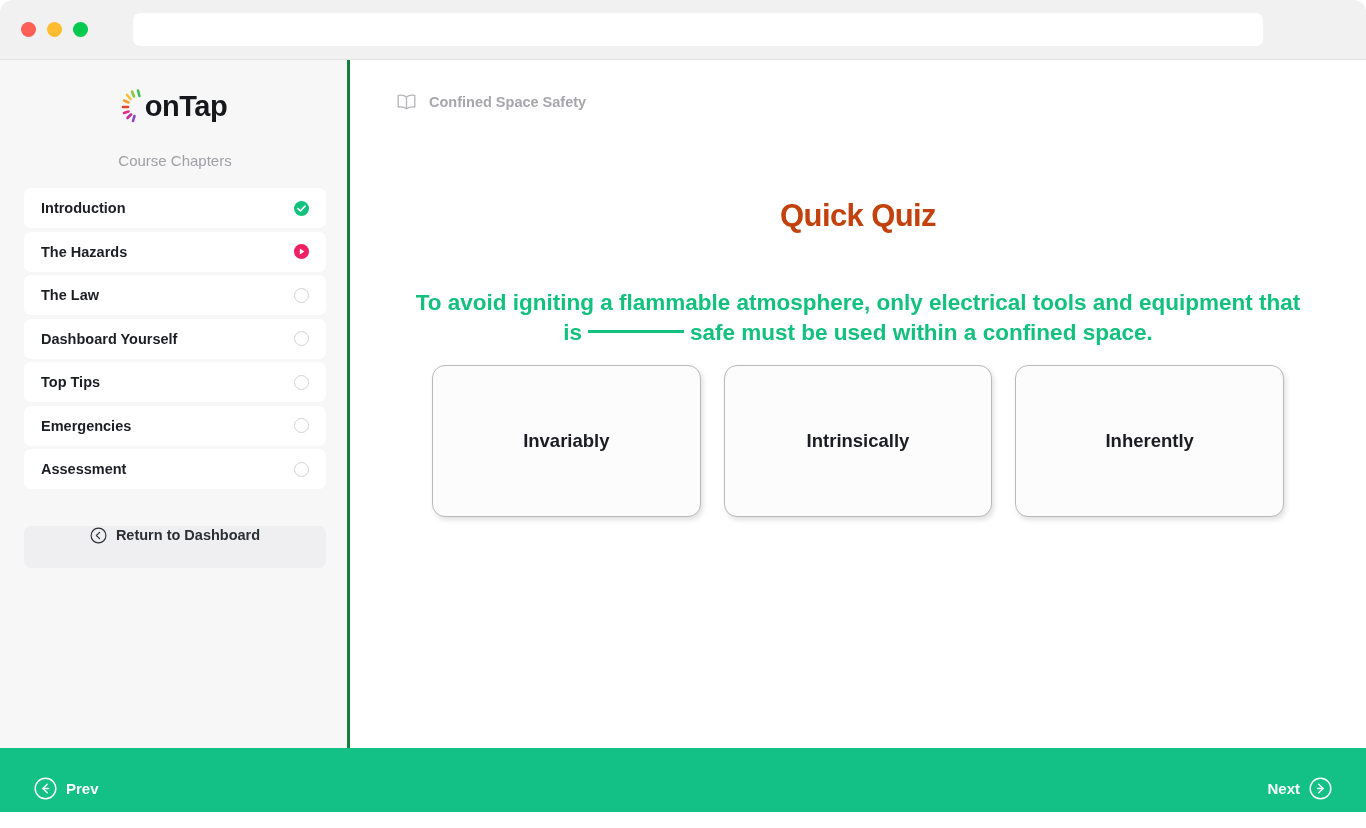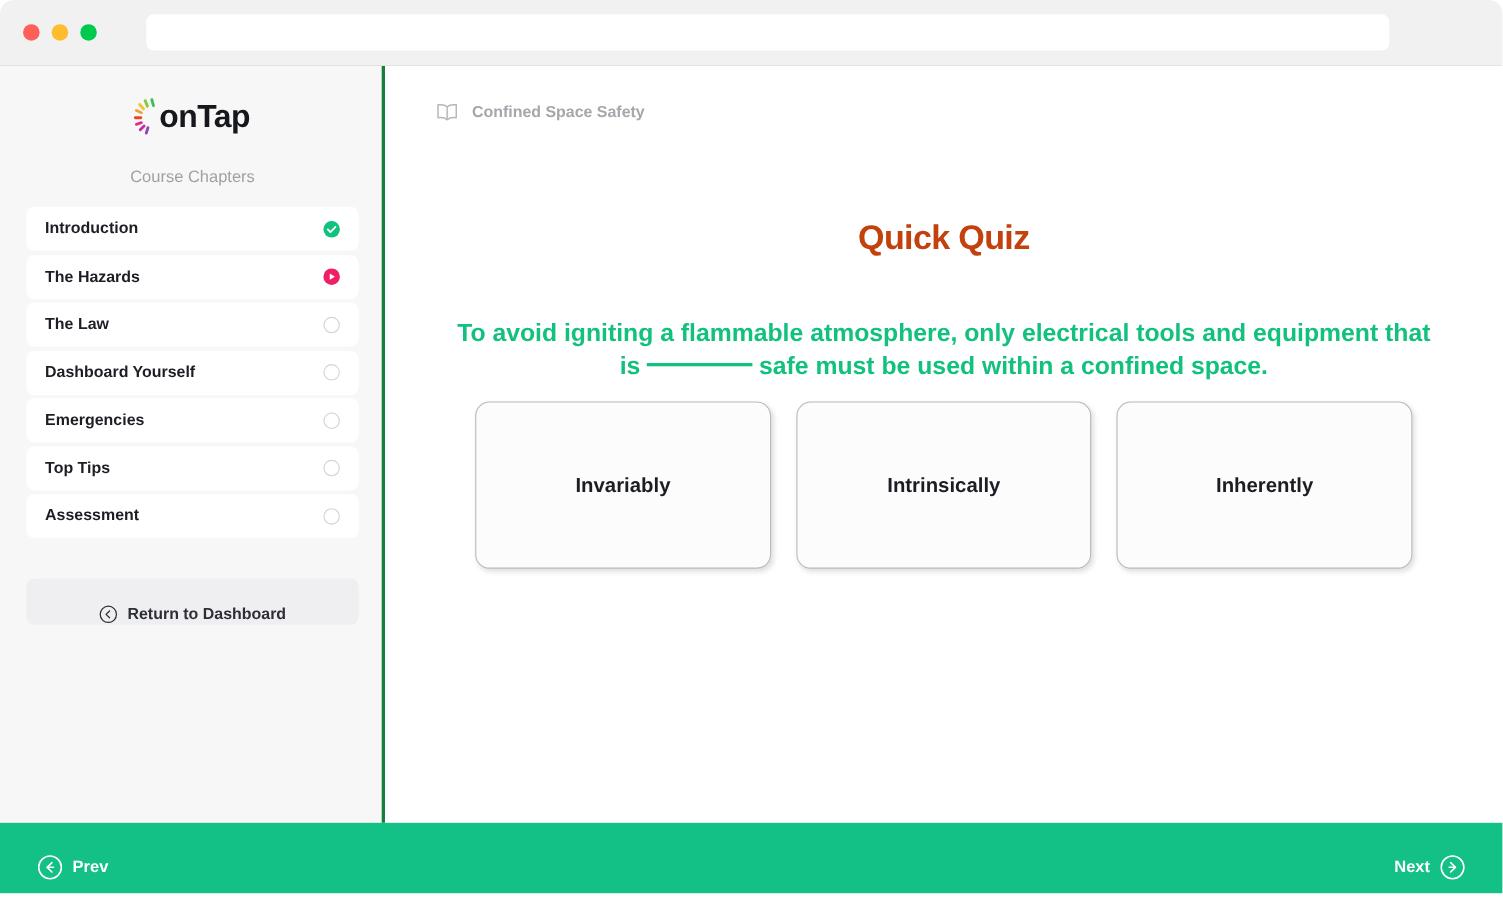--- a/index.html
+++ b/index.html
@@ -154,21 +154,21 @@
   .status svg { position: absolute; left: 0; top: 0; }
 
   .return-btn {
     position: absolute;
     left: 24px; top: 466px;
     width: 302px; height: 42px;
     background: #efeff1;
     border: none;
     border-radius: 7px;
     display: flex;
-    align-items: flex-end;
+    align-items: flex-start;
     justify-content: center;
     gap: 9px;
     cursor: pointer;
     font-family: "Liberation Sans", sans-serif;
   }
   .return-btn .label {
     font-size: 14.5px;
     font-weight: bold;
     color: #2d2f36;
   }
@@ -336,26 +336,26 @@
           <span class="chapter-label">The Law</span>
           <span class="status pending"></span>
         </div>
 
         <div class="chapter">
           <span class="chapter-label">Dashboard Yourself</span>
           <span class="status pending"></span>
         </div>
 
         <div class="chapter">
+          <span class="chapter-label">Top Tips</span>
+          <span class="status pending"></span>
+        </div>
+
+        <div class="chapter">
           <span class="chapter-label">Emergencies</span>
-          <span class="status pending"></span>
-        </div>
-
-        <div class="chapter">
-          <span class="chapter-label">Top Tips</span>
           <span class="status pending"></span>
         </div>
 
         <div class="chapter">
           <span class="chapter-label">Assessment</span>
           <span class="status pending"></span>
         </div>
 
       </div>
 

